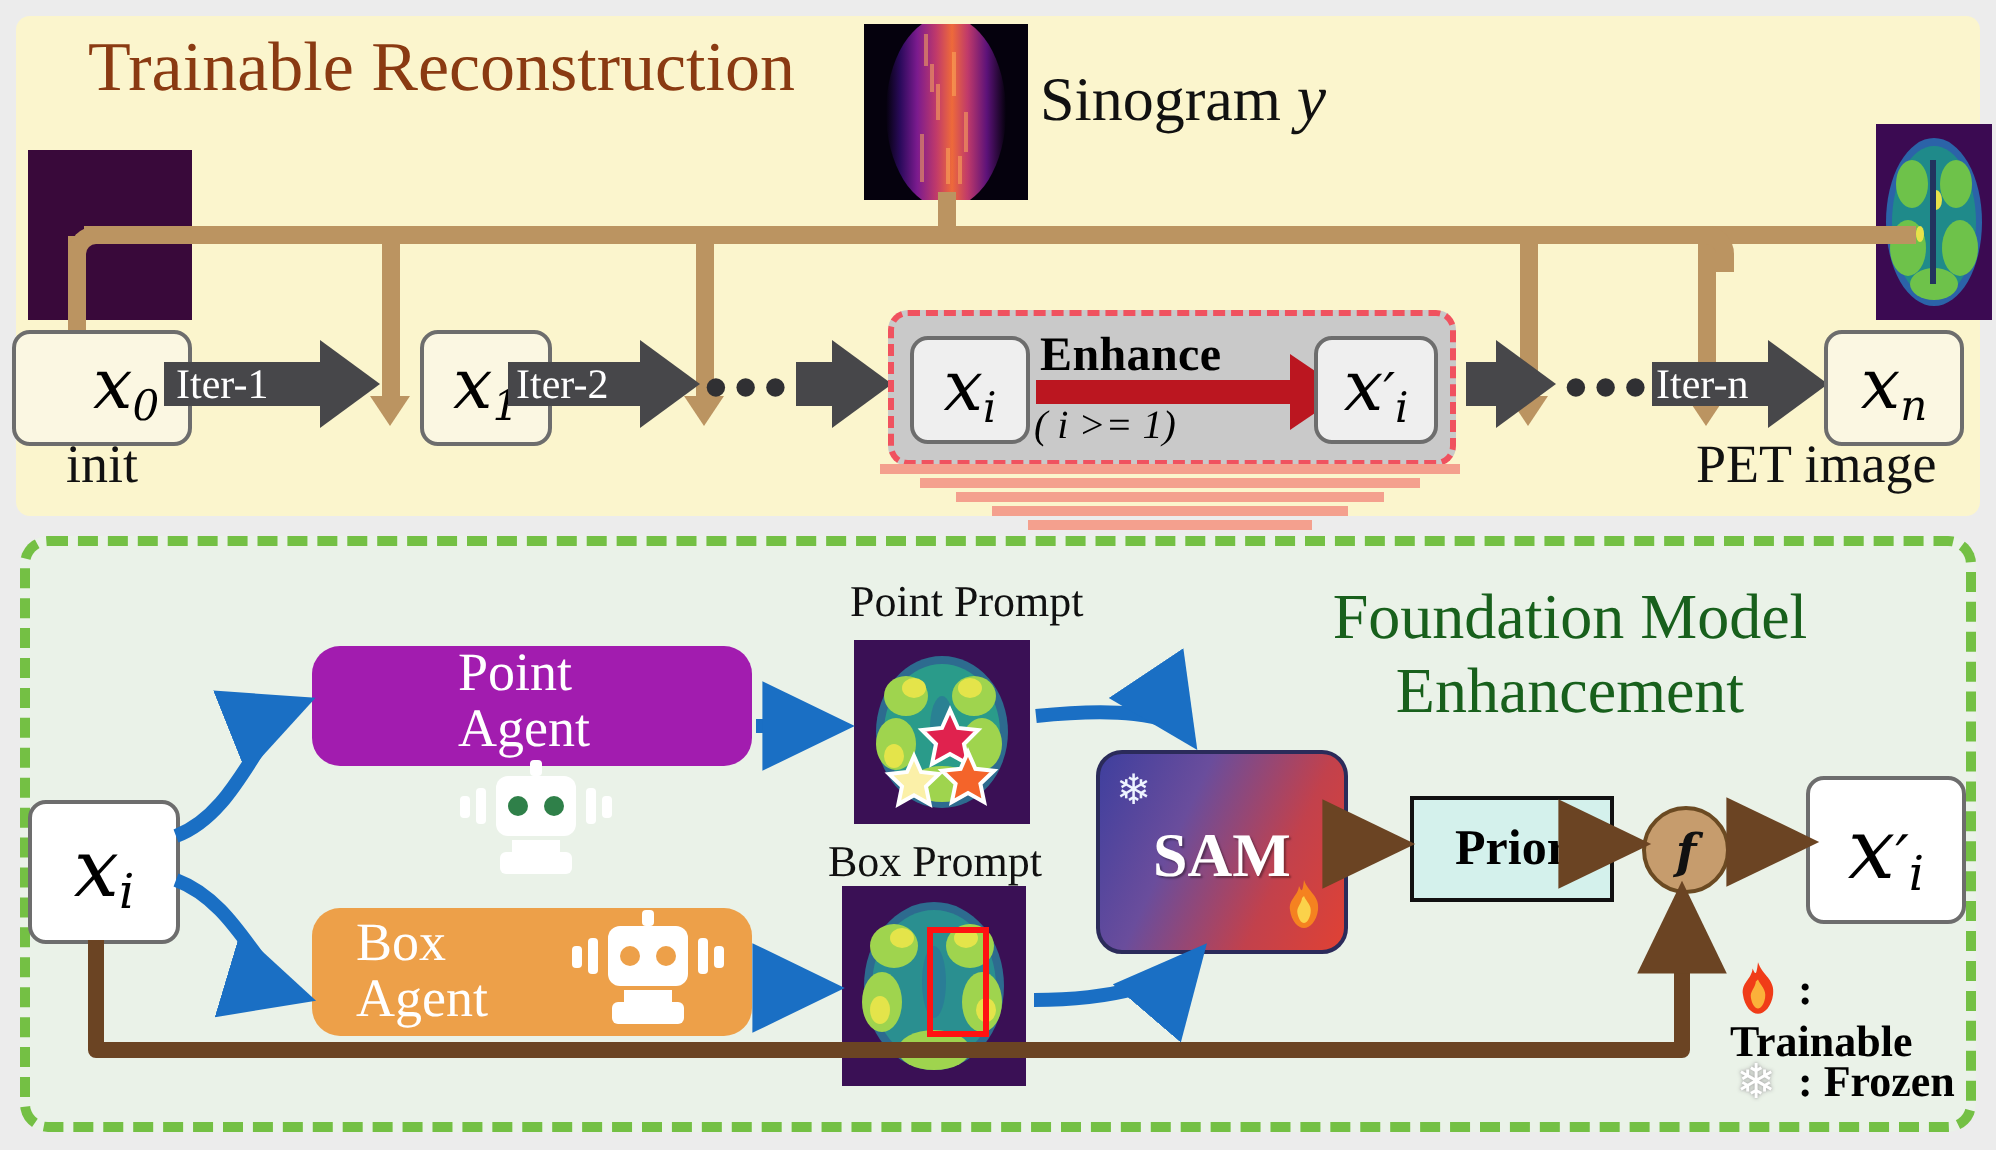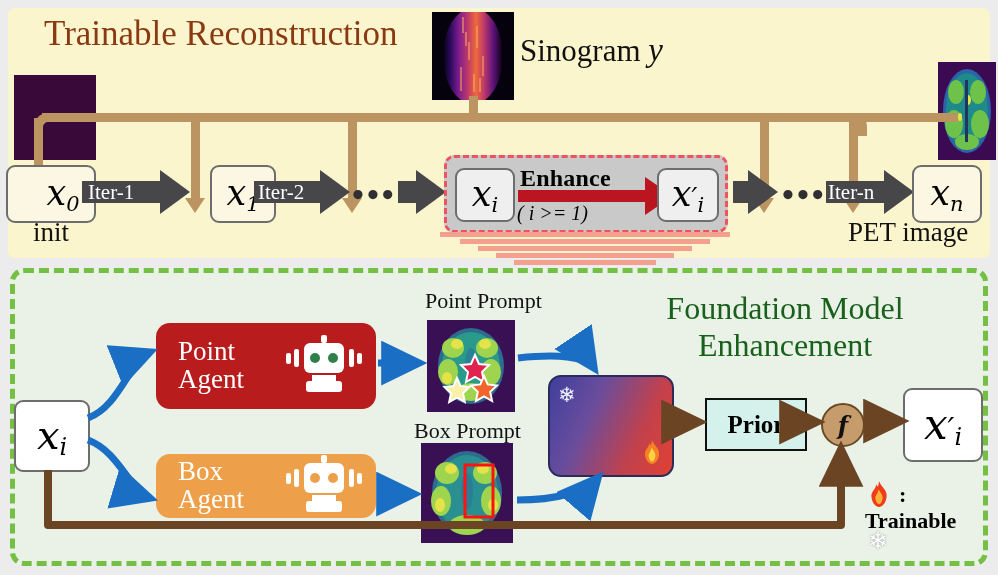--- a/index.html
+++ b/index.html
@@ -75,21 +75,21 @@
   .dots{position:absolute;color:#303033;font-size:34px;letter-spacing:3px;font-weight:bold;}
 
   
   .bus{position:absolute;background:#bb9461;}
   .bus-head{position:absolute;width:0;height:0;border-left:10px solid transparent;
      border-right:10px solid transparent;border-top:15px solid #bb9461;}
   .corner{position:absolute;border:9px solid #bb9461;background:transparent;}
 
   
   .agent{position:absolute;border-radius:14px;display:flex;align-items:center;}
-  #agent-point{left:156px;top:323px;width:220px;height:86px;background:#b91c1c;}
+  #agent-point{left:156px;top:323px;width:220px;height:60px;background:#a21caf;flex-direction:column;}
   #agent-box{left:156px;top:454px;width:220px;height:64px;background:#eda049;}
   .agent-text{color:#fff;font-size:27px;line-height:1.02;margin-left:22px;width:96px;}
   .robot{margin-left:4px;}
 
   
   #sam{position:absolute;left:548px;top:375px;width:122px;height:98px;border-radius:13px;
      background:linear-gradient(115deg,#3f3f9e 0%,#6a4d9c 34%,#c2414c 70%,#e04134 100%);
      border:2px solid #2b2b5a;}
   #sam-text{position:absolute;left:0;right:0;top:33px;text-align:center;color:#fff;
      font-size:31px;font-weight:bold;font-family:"Liberation Serif",serif;
@@ -362,20 +362,21 @@
         </g>
       <g fill="#2a6b9b" opacity=".5">
           <ellipse cx="46" cy="48" rx="6" ry="18"></ellipse>
         </g>
       <rect x="44" y="22" width="28" height="52" fill="none" stroke="#ff1212" stroke-width="3"></rect>
     </svg>
   </div>
 
   <div id="sam">
     <div id="snow-sam">❄</div>
+    <div id="sam-text">SAM</div>
     <div id="fire-sam">
       <svg width="24" height="26" viewBox="0 0 24 26">
         <path d="M12 1 C14 7 20 9 19 16 C18.3 21.5 15 25 12 25 C9 25 5.7 21.5 5 16 C4.3 10.5 9 9 9.5 4 C10.6 6.5 11.2 8 12 1z" fill="#f58220"></path>
         <path d="M12 9 C13.2 12 16 13.5 15.3 17.5 C14.8 20.5 13.4 22.5 12 22.5 C10.6 22.5 9.2 20.5 8.7 17.5 C8.2 14.5 10.8 13 11 10z" fill="#fbd24a"></path>
       </svg>
     </div>
   </div>
 
   <div id="prior">
     <span>Prior</span>
@@ -397,20 +398,23 @@
   <div class="legend-ic" id="ic-fire">
     <svg width="26" height="28" viewBox="0 0 24 26">
       <path d="M12 1 C14 7 20 9 19 16 C18.3 21.5 15 25 12 25 C9 25 5.7 21.5 5 16 C4.3 10.5 9 9 9.5 4 C10.6 6.5 11.2 8 12 1z" fill="#f03c18"></path>
       <path d="M12 9 C13.2 12 16 13.5 15.3 17.5 C14.8 20.5 13.4 22.5 12 22.5 C10.6 22.5 9.2 20.5 8.7 17.5 C8.2 14.5 10.8 13 11 10z" fill="#fbb13a"></path>
     </svg>
   </div>
   <div class="legend-row" id="legend-train">
     <span class="legend-txt">: Trainable</span>
   </div>
   <div class="legend-ic" id="ic-snow">❄</div>
+  <div class="legend-row" id="legend-frozen">
+    <span class="legend-txt">: Frozen</span>
+  </div>
 
   <svg class="overlay">
     <defs>
       <marker id="blue" markerWidth="7" markerHeight="7" refX="5.4" refY="3.2" orient="auto">
         <path d="M0,0 L6.6,3.2 L0,6.4 z" fill="#1a6fc4"></path>
       </marker>
       <marker id="brown" markerWidth="6" markerHeight="6" refX="4.6" refY="2.8" orient="auto">
         <path d="M0,0 L5.8,2.8 L0,5.6 z" fill="#6b4423"></path>
       </marker>
     </defs>

